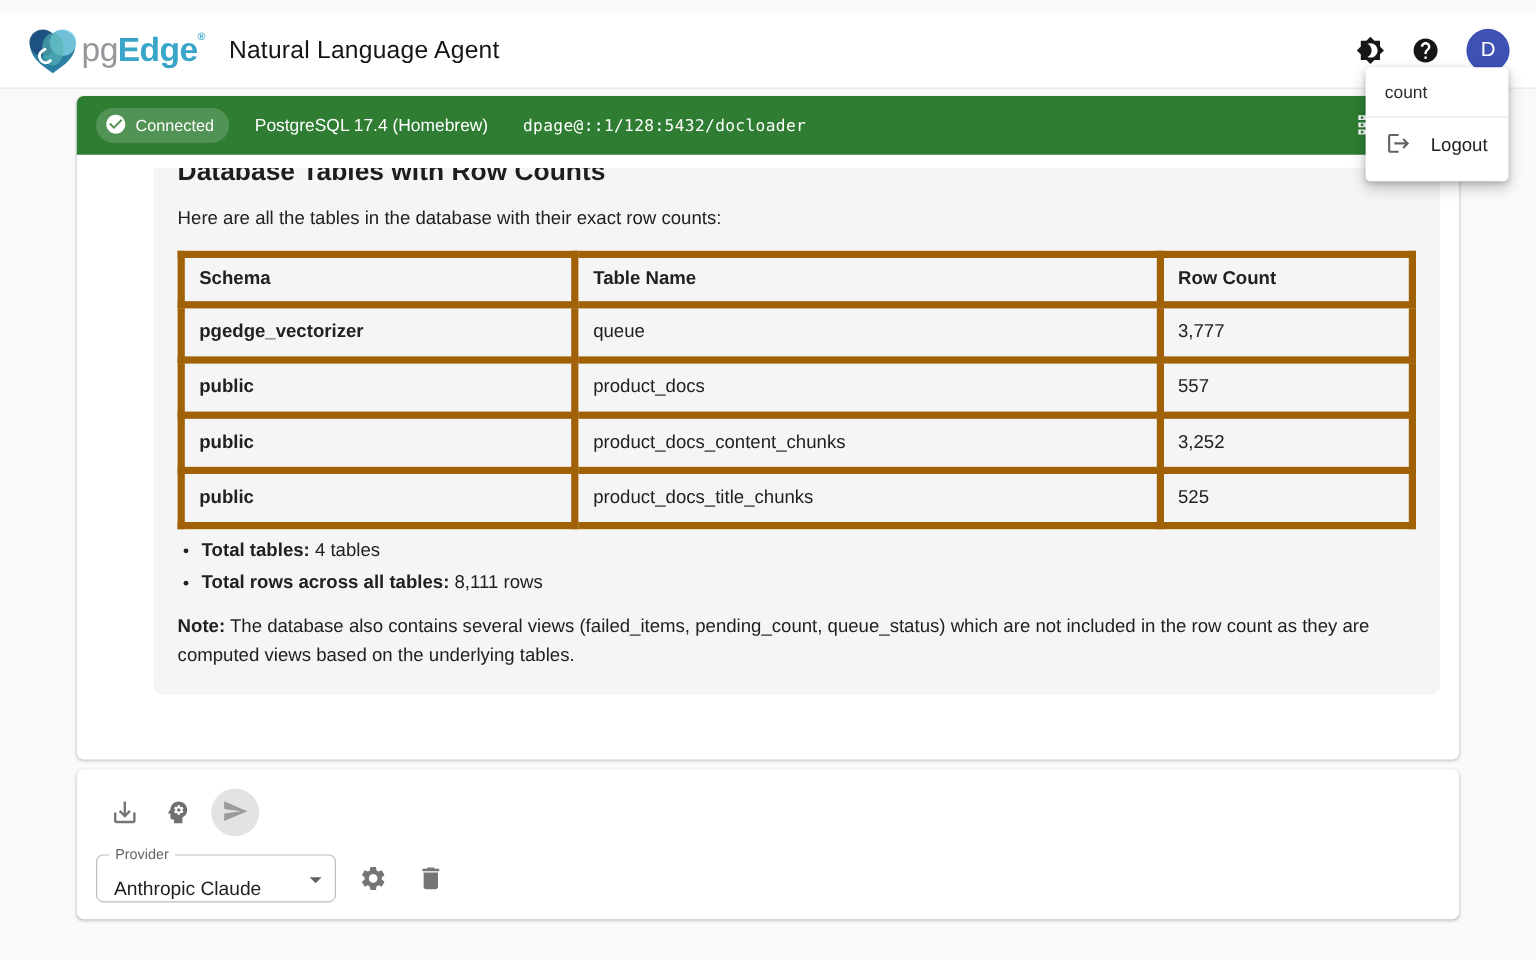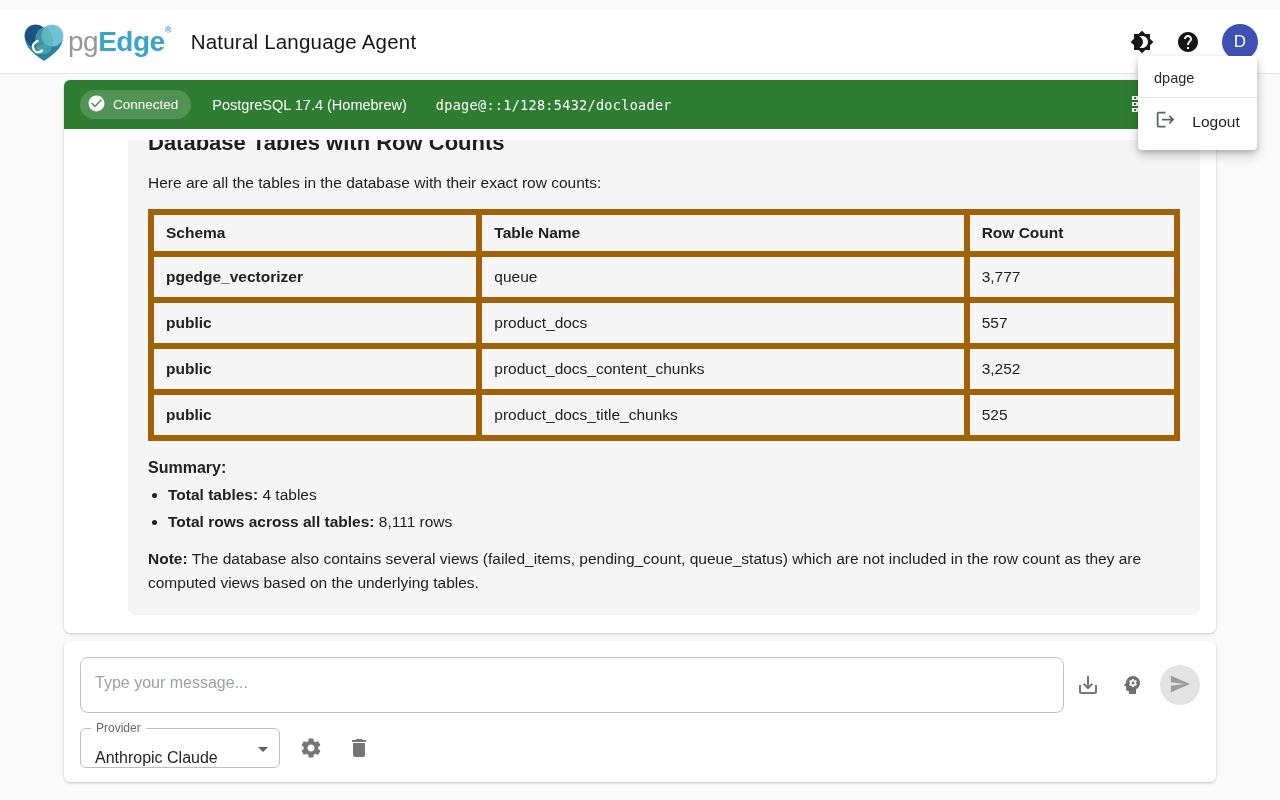--- a/index.html
+++ b/index.html
@@ -183,33 +183,31 @@
               <td>3,252</td>
             </tr>
             <tr>
               <td class="schema">public</td>
               <td>product_docs_title_chunks</td>
               <td>525</td>
             </tr>
           </tbody>
         </table>
 
-        <div class="summary-title">Summary:</div>
         <ul class="summary">
           <li><b>Total tables:</b><span> 4 tables</span></li>
           <li><b>Total rows across all tables:</b><span> 8,111 rows</span></li>
         </ul>
         <p class="note"><b>Note:</b><span> The database also contains several views (failed_items, pending_count, queue_status) which are not included in the row count as they are computed views based on the underlying tables.</span></p>
       </div>
     </div>
   </section>
 
   <section class="paper composer">
     <div class="composer-row1">
-      <textarea class="msg-input" placeholder="Type your message..." style=""></textarea>
       <button class="iconbtn">
         <span>
           <svg width="24" height="24" viewBox="0 0 24 24" fill="#757575">
               <path d="M19 12v7H5v-7H3v7c0 1.1.9 2 2 2h14c1.1 0 2-.9 2-2v-7h-2zm-6 .67l2.59-2.58L17 11.5l-5 5-5-5 1.41-1.41L11 12.67V3h2v9.67z"></path>
             </svg>
         </span>
       </button>
       <button class="iconbtn">
         <span>
           <svg width="24" height="24" viewBox="0 0 24 24" fill="#6f6f6f">
@@ -249,21 +247,21 @@
           <svg width="24" height="24" viewBox="0 0 24 24" fill="#757575">
               <path d="M6 19c0 1.1.9 2 2 2h8c1.1 0 2-.9 2-2V7H6v12zM19 4h-3.5l-1-1h-5l-1 1H5v2h14V4z"></path>
             </svg>
         </span>
       </button>
     </div>
   </section>
 </div>
 
 <div class="menu">
-  <div class="username">dpage</div>
+  <div class="username">count</div>
   <div class="divider"></div>
   <div class="menu-item">
     <span>
       <svg width="21" height="21" viewBox="0 0 24 24" fill="#5f6368">
           <path d="M17 7l-1.41 1.41L18.17 11H8v2h10.17l-2.58 2.58L17 17l5-5zM4 5h8V3H4c-1.1 0-2 .9-2 2v14c0 1.1.9 2 2 2h8v-2H4V5z"></path>
         </svg>
     </span>
     <span class="lbl">Logout</span>
   </div>
 </div>

